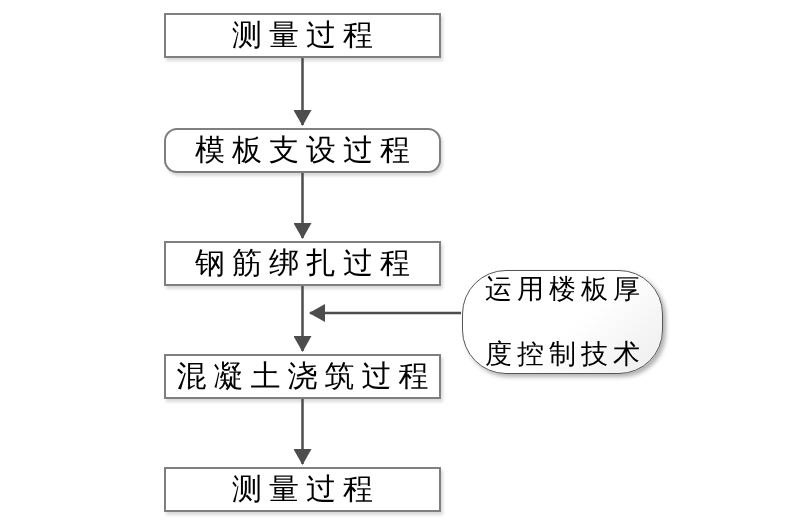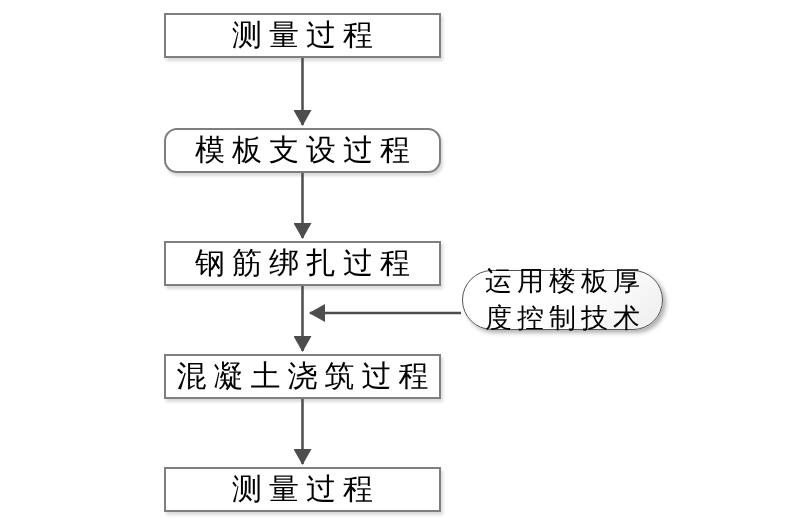--- a/index.html
+++ b/index.html
@@ -37,30 +37,30 @@
   #node-1 { top: 128px; border-radius: 13px; }
   #node-2 { top: 241px; }
   #node-3 { top: 354px; }
   #node-4 { top: 467px; }
 
   .callout {
     position: absolute;
     left: 462px;
     top: 270px;
     width: 201px;
-    height: 60px;
+    height: 104px;
     box-sizing: border-box;
     border: 1.5px solid #555555;
     border-radius: 44px;
     background: linear-gradient(135deg, #ffffff 55%, #ededed 100%);
     box-shadow: 3px 3px 4px rgba(0,0,0,0.30);
     display: flex;
     flex-direction: column;
     align-items: center;
-    justify-content: center;
+    justify-content: space-between;
     font-size: 27px;
     line-height: 37px;
     letter-spacing: 5px;
     color: #000000;
     white-space: nowrap;
   }
   .callout span { margin-left: 5px; }
 
   svg.arrows {
     position: absolute;

